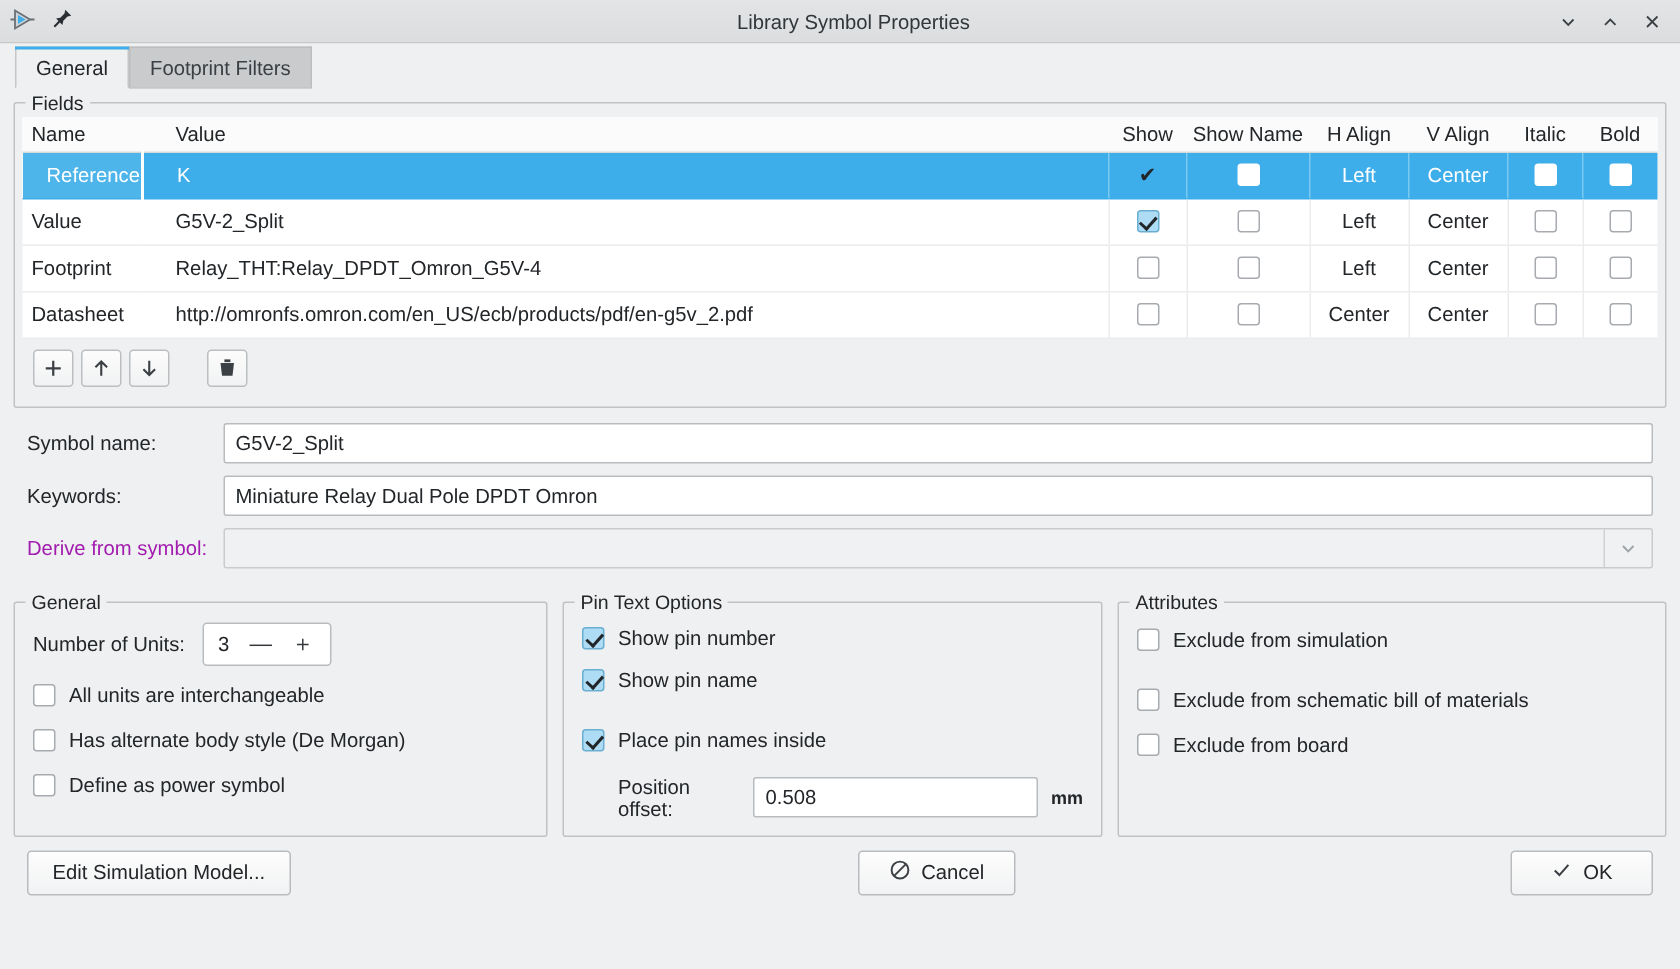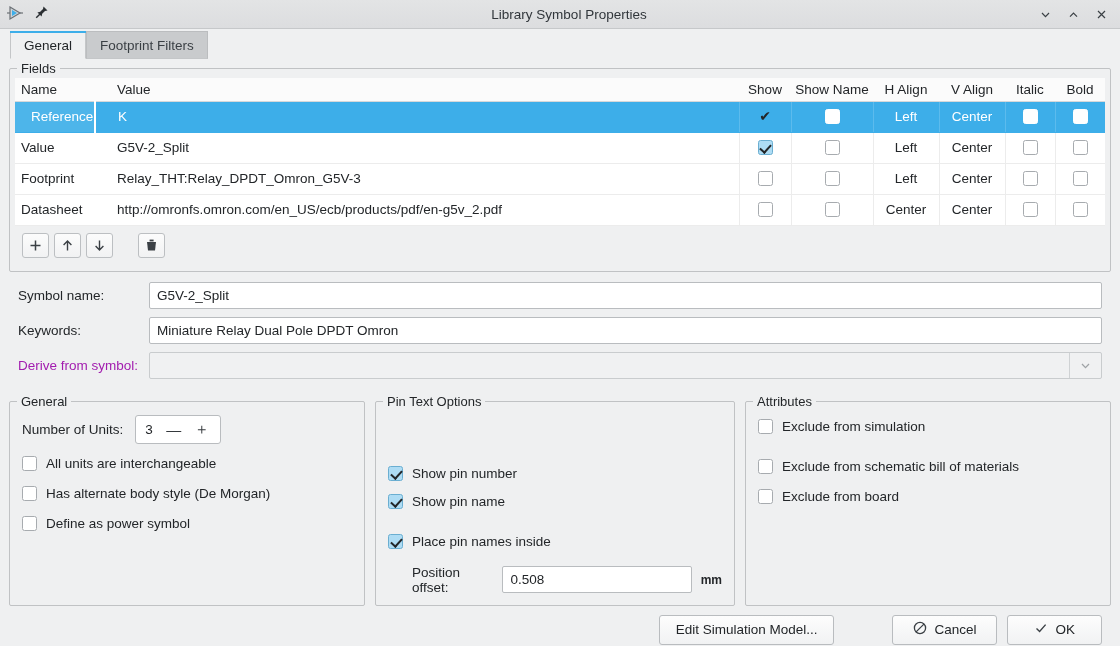--- a/index.html
+++ b/index.html
@@ -123,21 +123,21 @@
 
   .offsetrow { display:flex; align-items:center; margin-top:9px; padding-left:24px; }
   .offsetrow .lbl { font-size:13.5px; margin-right:9px; }
   .offsetrow .inp {
     width:204px; height:27px; border:1px solid #b9bcbf; border-radius:2px; background:#fff;
     display:flex; align-items:center; padding:0 7px; font-size:13.5px;
   }
   .offsetrow .unit { margin-left:9px; font-size:12px;font-weight:bold; }
 
   
-  .footer { display:flex; align-items:center; justify-content:flex-end; gap:10px; padding:9px 9px 10px 9px; }
+  .footer { display:flex; align-items:center; justify-content:space-between; gap:10px; padding:9px 9px 10px 9px; }
   .btn {
     height:30px; padding:0 16px; border:1px solid #b9bcbf; border-radius:3px;
     background:linear-gradient(#fdfdfd,#f1f2f3); font-size:13.5px; color:#232629;
     display:flex; align-items:center; justify-content:center; gap:7px;
   }
 </style>
 </head>
 <body>
 
 <div class="window">
@@ -232,21 +232,21 @@
                 <td style="padding-left: 22px;">G5V-2_Split</td>
                 <td class="ctr"><span class="cb on"></span></td>
                 <td class="ctr"><span class="cb"></span></td>
                 <td class="ctr">Left</td>
                 <td class="ctr">Center</td>
                 <td class="ctr"><span class="cb"></span></td>
                 <td class="ctr"><span class="cb"></span></td>
               </tr>
               <tr>
                 <td>Footprint</td>
-                <td style="padding-left: 22px;">Relay_THT:Relay_DPDT_Omron_G5V-3</td>
+                <td style="padding-left: 22px;">Relay_THT:Relay_DPDT_Omron_G5V-4</td>
                 <td class="ctr"><span class="cb"></span></td>
                 <td class="ctr"><span class="cb"></span></td>
                 <td class="ctr">Left</td>
                 <td class="ctr">Center</td>
                 <td class="ctr"><span class="cb"></span></td>
                 <td class="ctr"><span class="cb"></span></td>
               </tr>
               <tr>
                 <td>Datasheet</td>
                 <td style="padding-left: 22px;">http://omronfs.omron.com/en_US/ecb/products/pdf/en-g5v_2.pdf</td>
@@ -333,21 +333,21 @@
               <div class="cbrow" style="height: 30px;">
                 <span class="cb"></span>
                 <span class="txt">Define as power symbol</span>
               </div>
             </div>
         </div>
       </div>
 
       <div class="groupbox gb-pin">
         <span class="gb-label">Pin Text Options</span>
-        <div class="gbody" style="padding-top:10px;margin-top:48px;">
+        <div class="gbody" style="padding-top:10px;">
           <div>
               <div class="cbrow">
                 <span class="cb on"></span>
                 <span class="txt">Show pin number</span>
               </div>
               <div class="cbrow">
                 <span class="cb on"></span>
                 <span class="txt">Show pin name</span>
               </div>
               <div class="cbrow" style="margin-top: 12px;">

